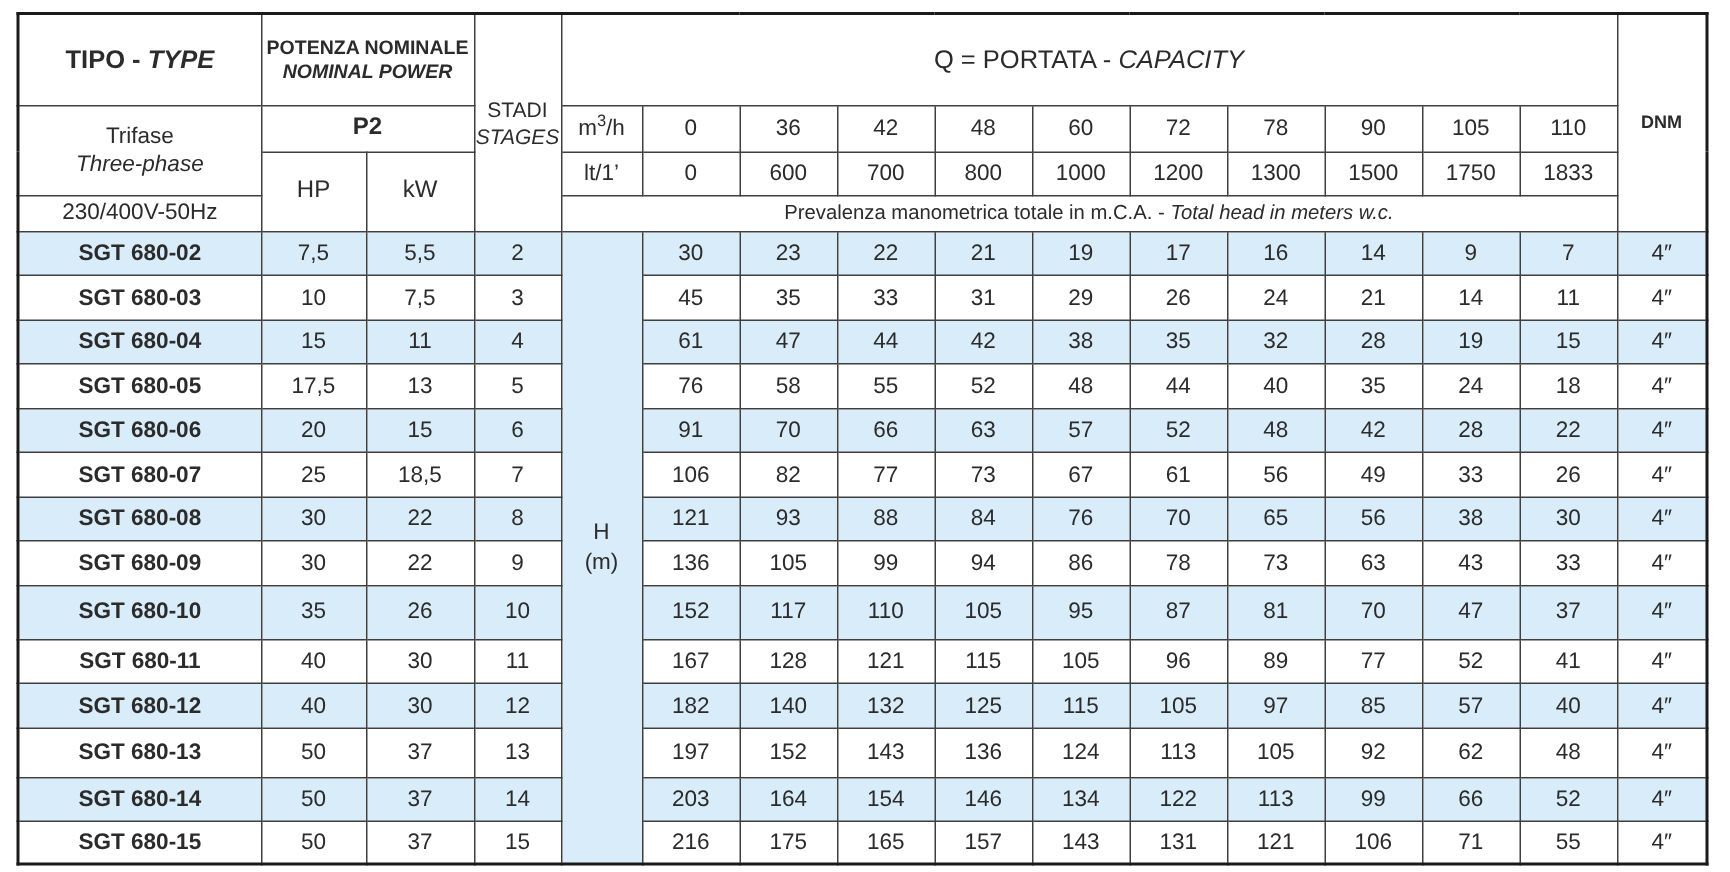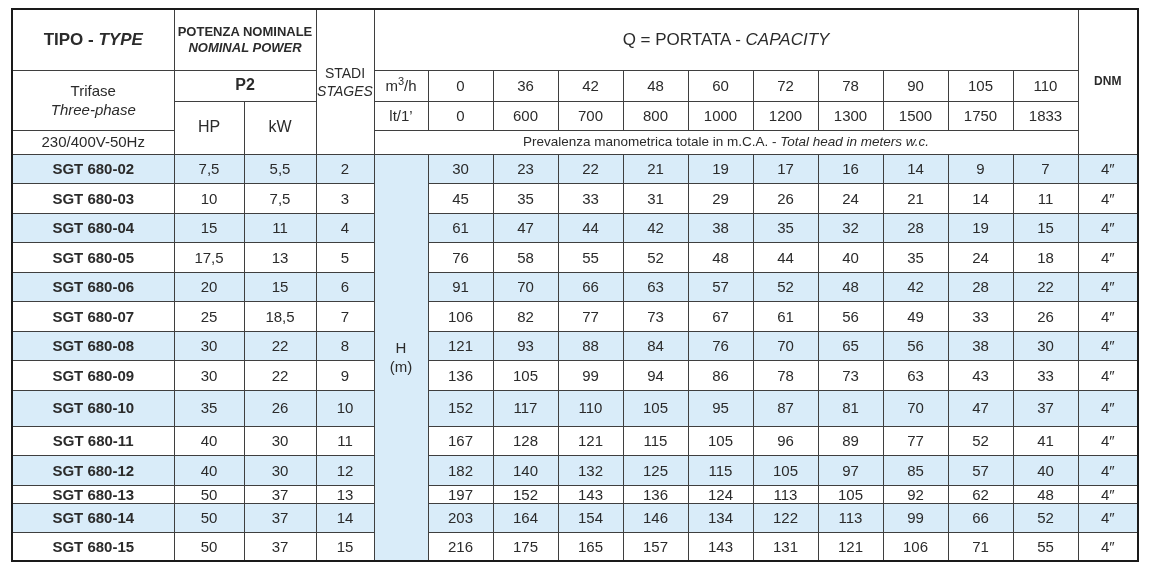--- a/index.html
+++ b/index.html
@@ -294,21 +294,21 @@
           <td class="num">132</td>
           <td class="num">125</td>
           <td class="num">115</td>
           <td class="num">105</td>
           <td class="num">97</td>
           <td class="num">85</td>
           <td class="num">57</td>
           <td class="num">40</td>
           <td class="num">4″</td>
         </tr>
-        <tr style="height: 18px;">
+        <tr style="height: 33px;">
           <td class="model">SGT 680-13</td>
           <td class="num">50</td>
           <td class="num">37</td>
           <td class="num">13</td>
           <td class="num">197</td>
           <td class="num">152</td>
           <td class="num">143</td>
           <td class="num">136</td>
           <td class="num">124</td>
           <td class="num">113</td>

